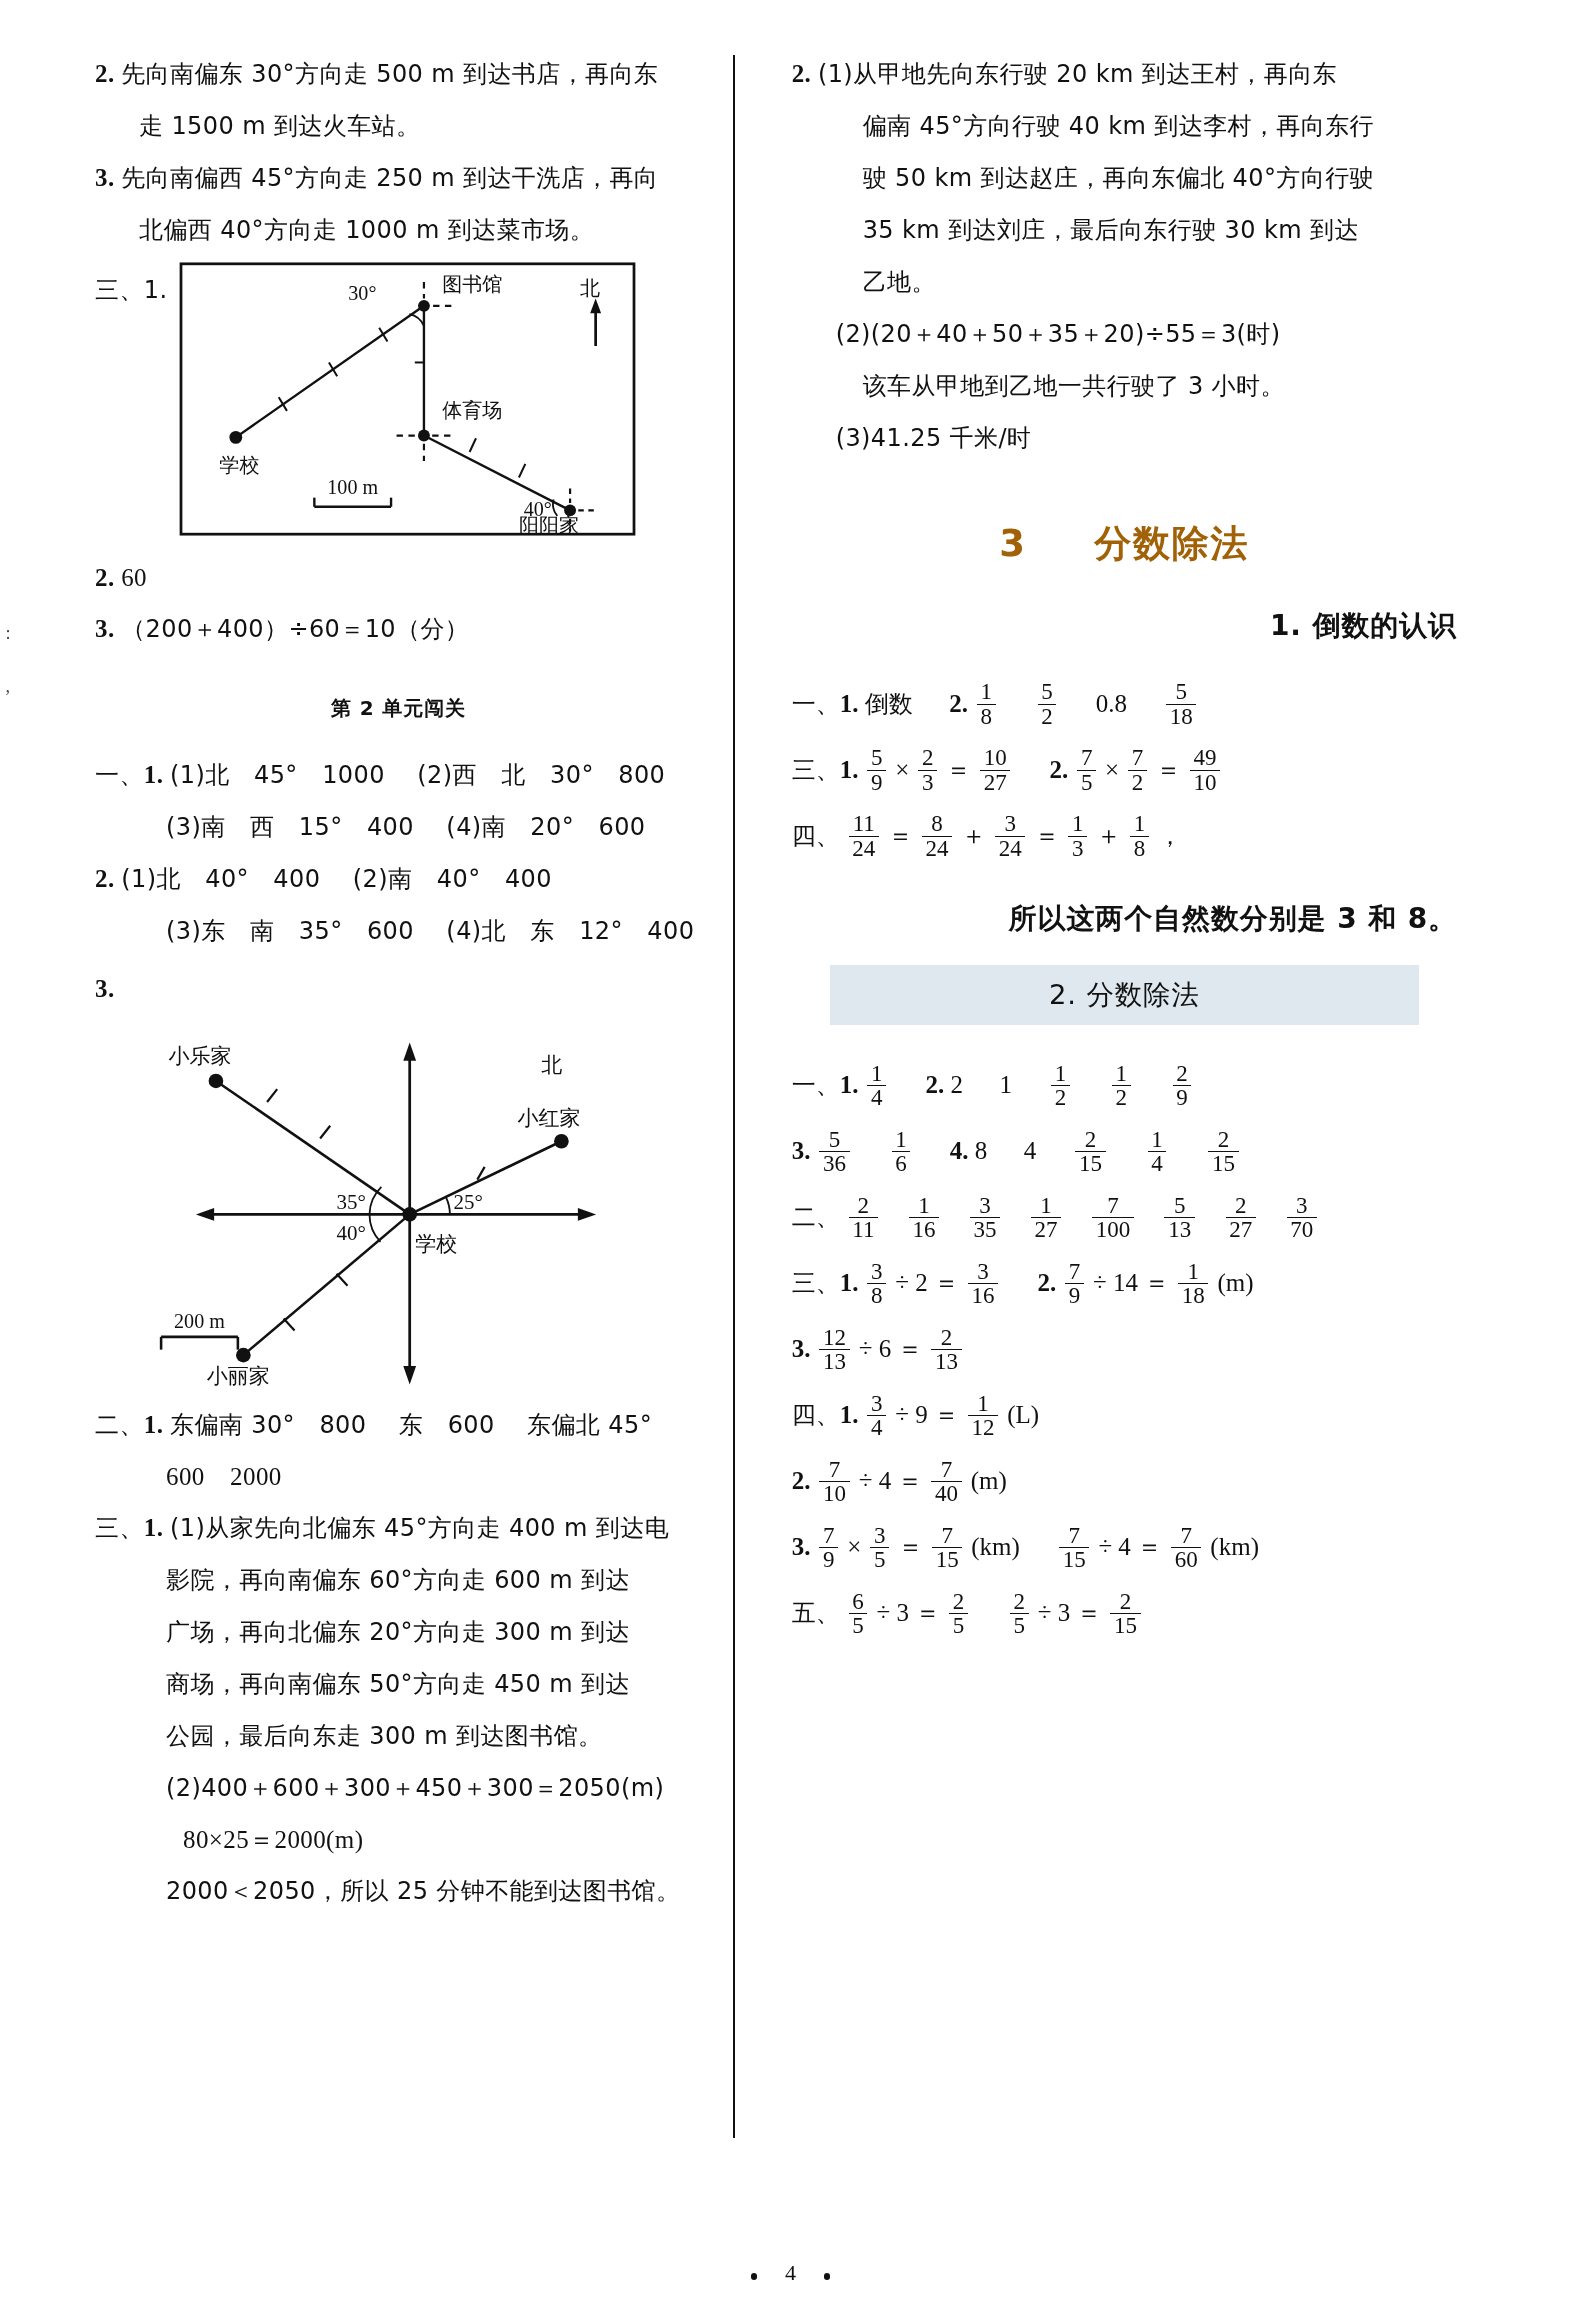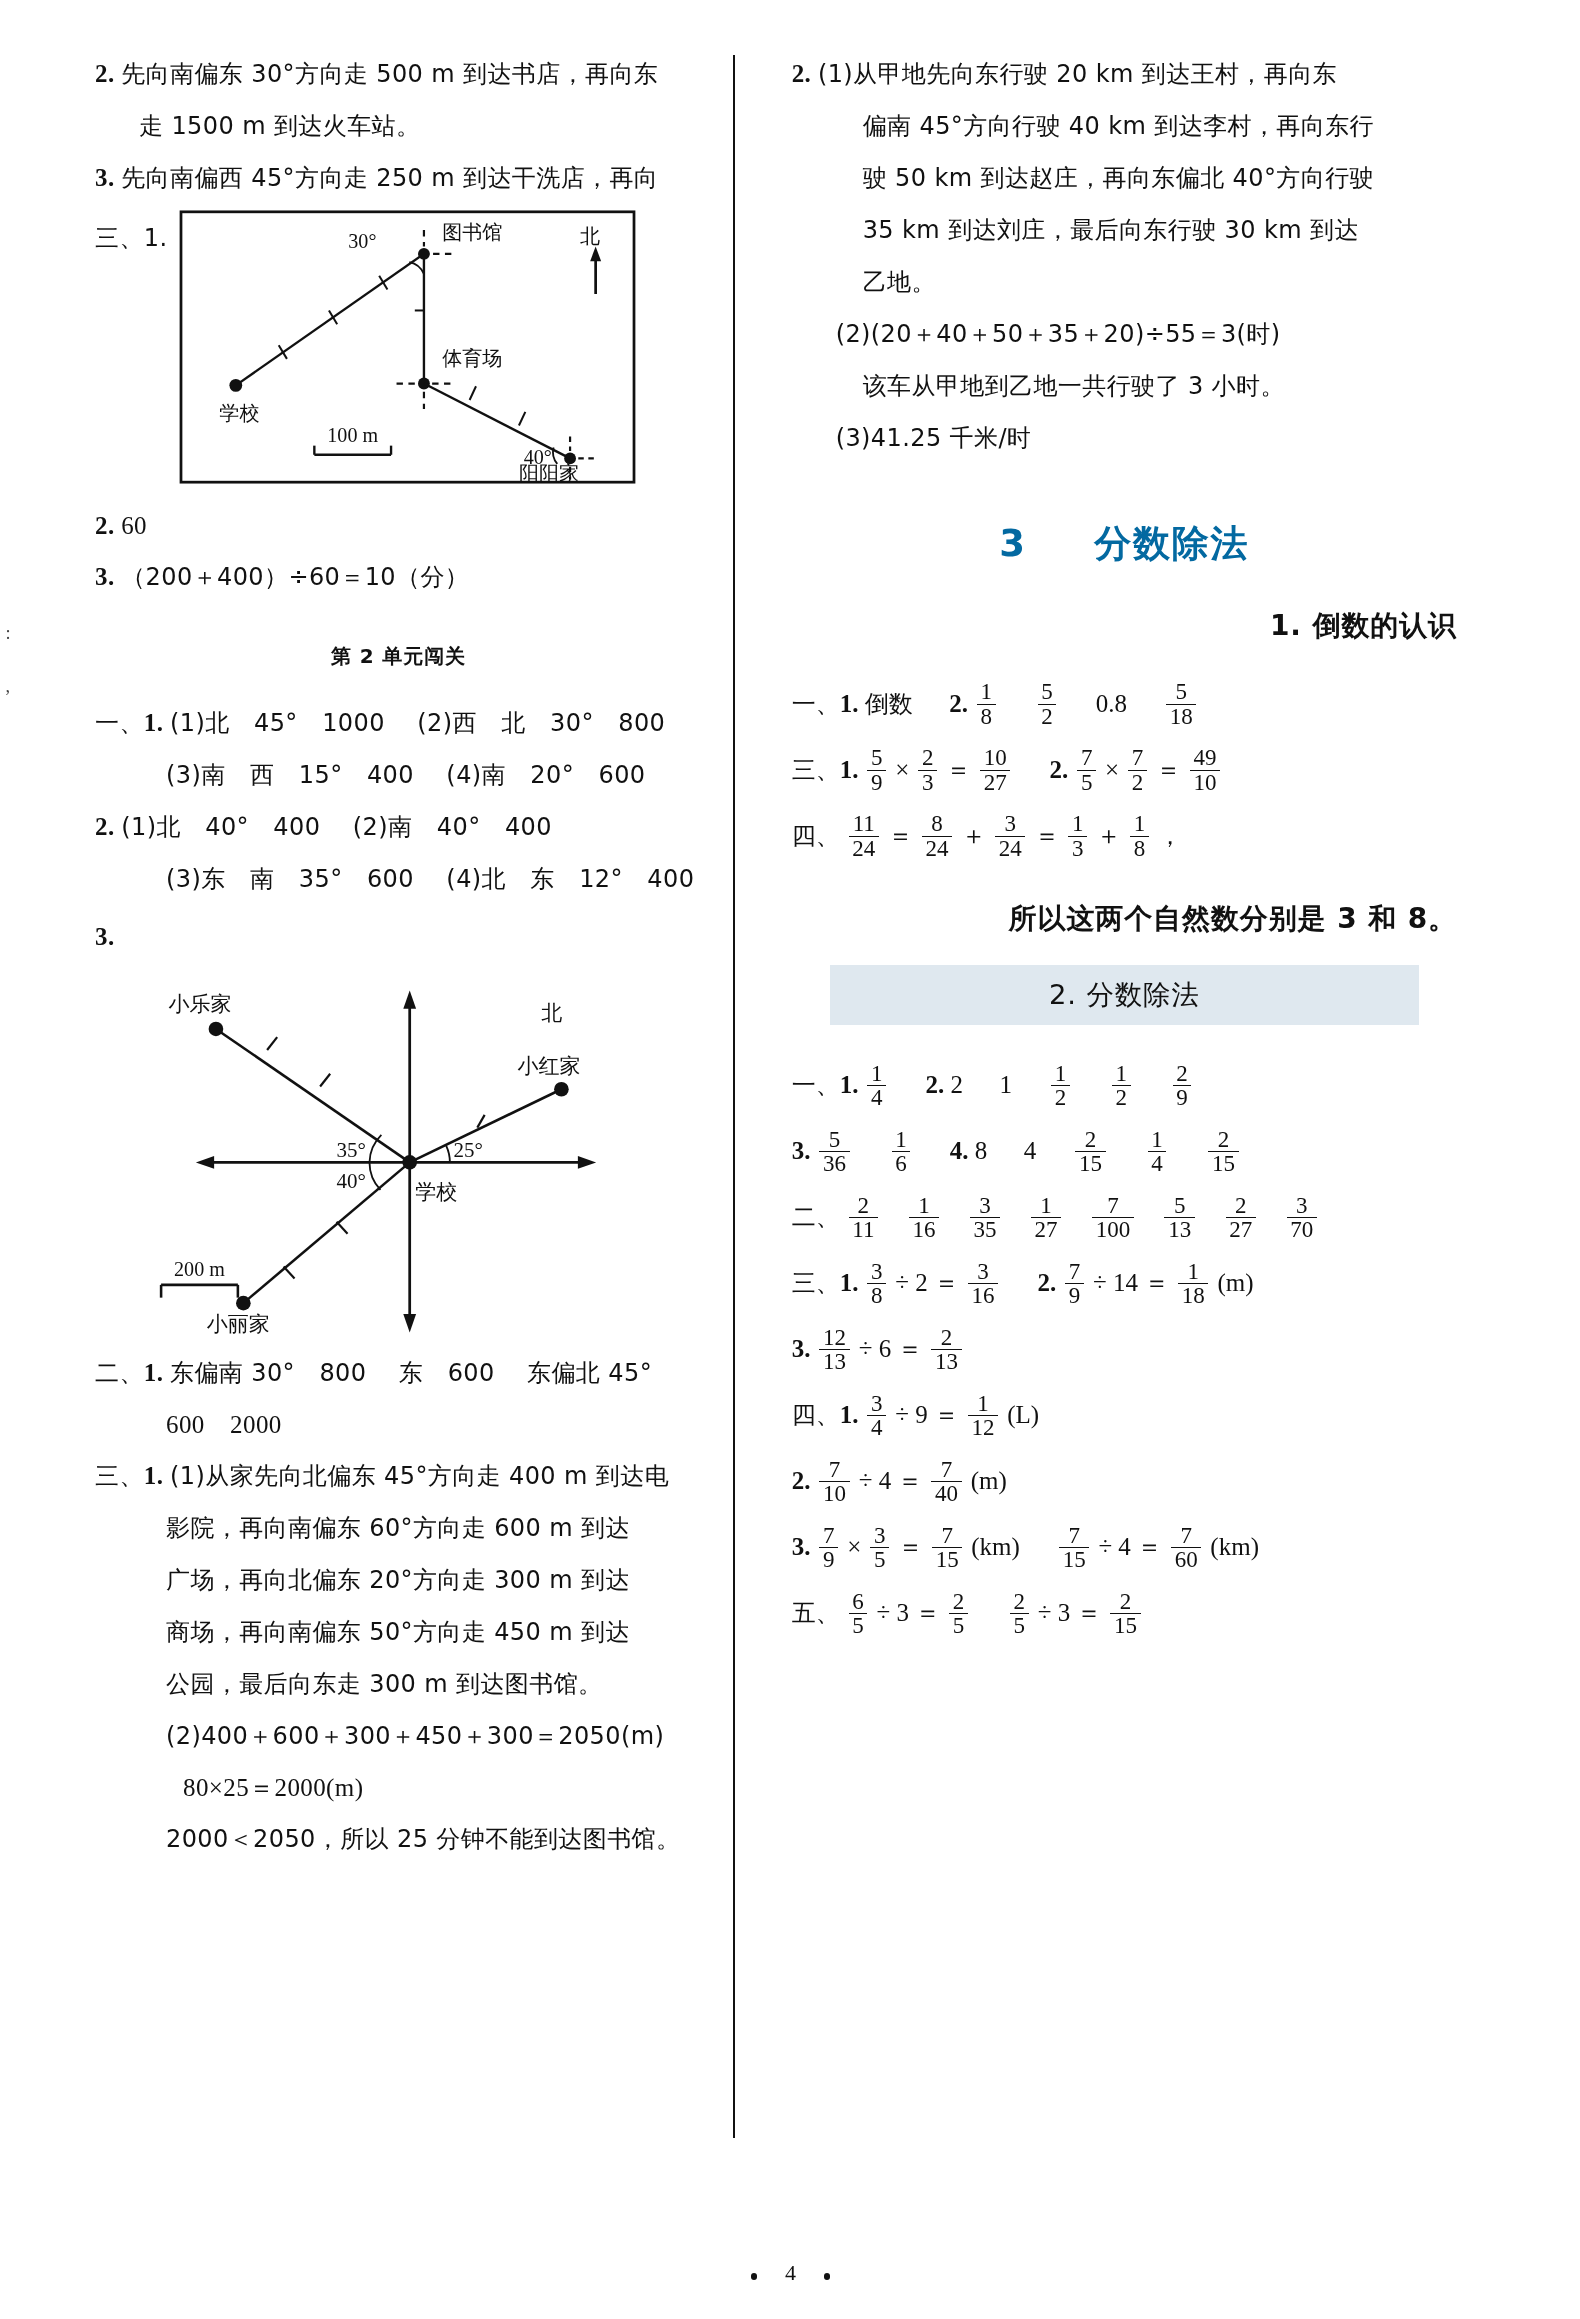--- a/index.html
+++ b/index.html
@@ -34,21 +34,21 @@
 
   
   .h-unit {
     font-family:"DejaVu Sans","Liberation Sans",sans-serif;
     font-weight:bold; font-size:20px; text-align:center;
     margin:40px 0 27.4px 0; letter-spacing:0.9px;
   }
   .h-chapter {
     font-family:"DejaVu Sans","Liberation Sans",sans-serif;
     font-weight:bold; font-size:37px; text-align:center;
-    color:#0369a1; letter-spacing:1.8px; margin:55px 0 38px 0;
+    color:#a16207; letter-spacing:1.8px; margin:55px 0 38px 0;
   }
   .h-sec {
     font-family:"DejaVu Sans","Liberation Sans",sans-serif;
     font-weight:bold; font-size:28px; text-align:right;
     margin:31px 0 25.6px 0; letter-spacing:0.9px;
   }
   .h-lesson {
     font-family:"DejaVu Sans","Liberation Sans",sans-serif;
     font-weight:normal; font-size:27.4px; text-align:center;
     background:#dfe8ef; padding:12px 0; margin:27.4px 38px 27.4px 38px;
@@ -91,20 +91,23 @@
         <span class="num">2.</span>
         <span class="cn">先向南偏东 30°方向走 500 m 到达书店，再向东</span>
       </div>
       <div class="line indent1">
         <span class="cn">走 1500 m 到达火车站。</span>
       </div>
       <div class="line">
         <span class="num">3.</span>
         <span class="cn">先向南偏西 45°方向走 250 m 到达干洗店，再向</span>
       </div>
+      <div class="line indent1">
+        <span class="cn">北偏西 40°方向走 1000 m 到达菜市场。</span>
+      </div>
 
       <div style="display:flex; align-items:flex-start; margin-top:5.5px;">
         <div class="line cn" style="width:84px; padding-top:3.7px;">三、1.</div>
         <div class="fig">
           <svg width="457" height="274" viewBox="0 0 500 300">
             <rect x="2" y="2" width="496" height="296" fill="#fff" stroke="#111" stroke-width="3"></rect>
 
             <line x1="62" y1="192" x2="268" y2="48" stroke="#111" stroke-width="2.6"></line>
 
             <line x1="109" y1="148" x2="118" y2="163" stroke="#111" stroke-width="2.2"></line>

